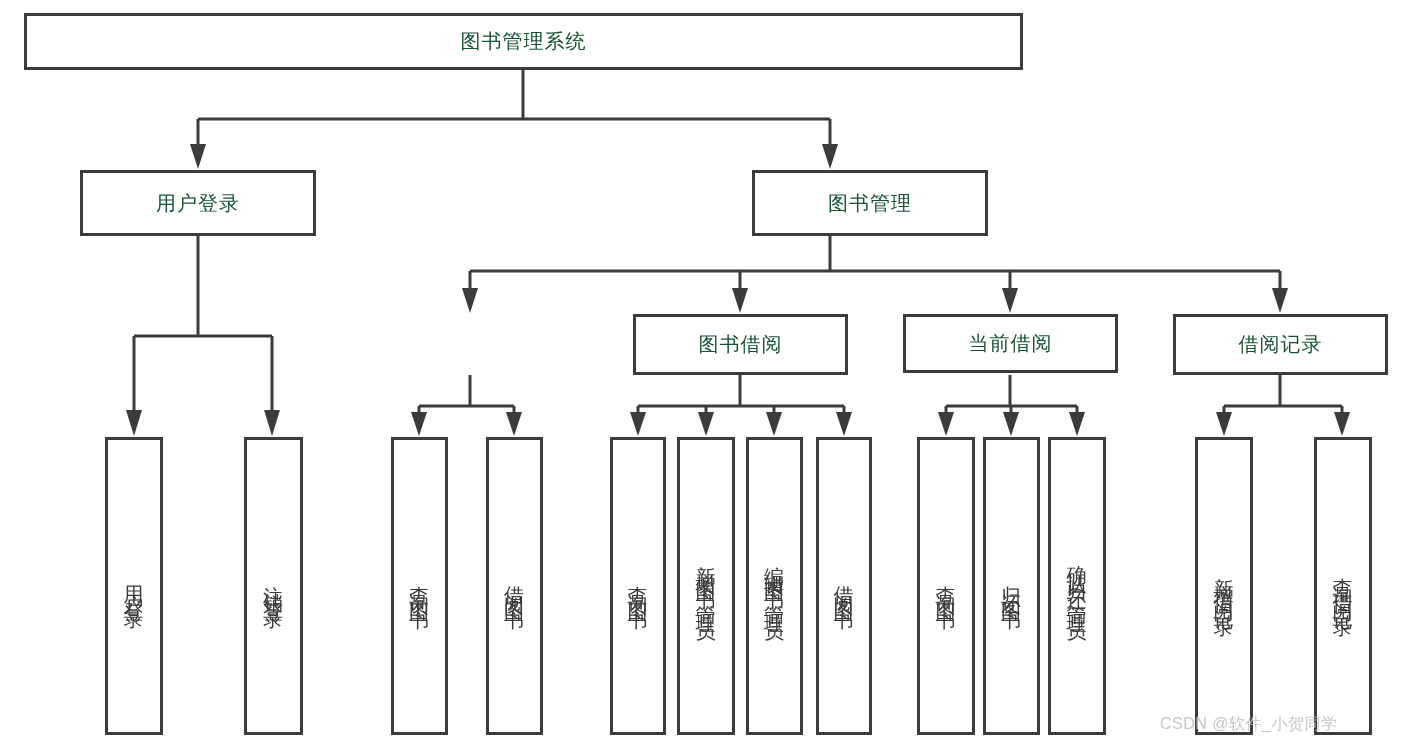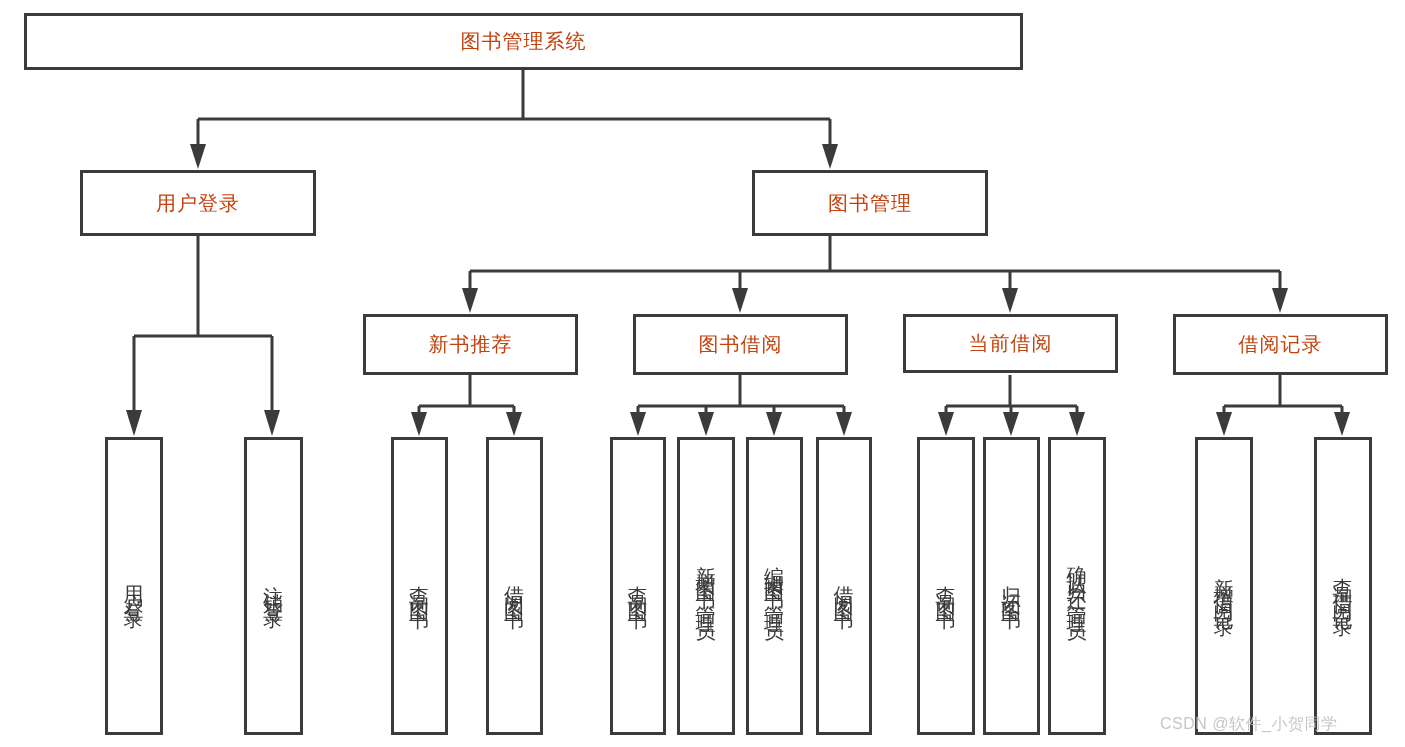--- a/index.html
+++ b/index.html
@@ -18,21 +18,21 @@
     width: 1405px; height: 747px;
     z-index: 1;
   }
   .node {
     position: absolute;
     background: #ffffff;
     border: 3px solid #3b3b3b;
     display: flex;
     align-items: center;
     justify-content: center;
-    color: #c2410c;
+    color: #14532d;
     font-size: 20px;
     letter-spacing: 1px;
     z-index: 2;
   }
   .node-h {  }
   .leaf {
     position: absolute;
     top: 437px;
     height: 298px;
     background: #ffffff;
@@ -146,23 +146,20 @@
     <span>图书管理系统</span>
   </div>
 
   <div class="node node-h" style="left:80px; top:170px; width:236px; height:66px;">
     <span>用户登录</span>
   </div>
   <div class="node node-h" style="left:712px; top:170px; width:236px; height:66px;margin-left:40px;">
     <span>图书管理</span>
   </div>
 
-  <div class="node node-h" style="left:363px; top:314px; width:215px; height:61px;">
-    <span>新书推荐</span>
-  </div>
   <div class="node node-h" style="left:633px; top:314px; width:215px; height:61px;align-items:center;">
     <span>图书借阅</span>
   </div>
   <div class="node node-h" style="left:903px; top:314px; width:215px; height:59px;">
     <span>当前借阅</span>
   </div>
   <div class="node node-h" style="left:1173px; top:314px; width:215px; height:61px;">
     <span>借阅记录</span>
   </div>
 

